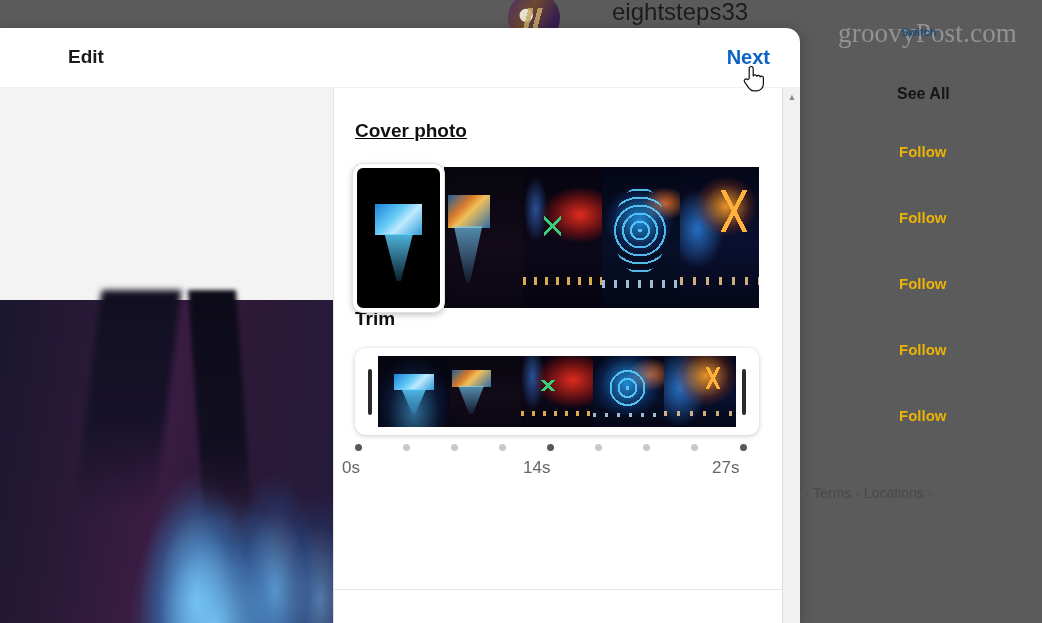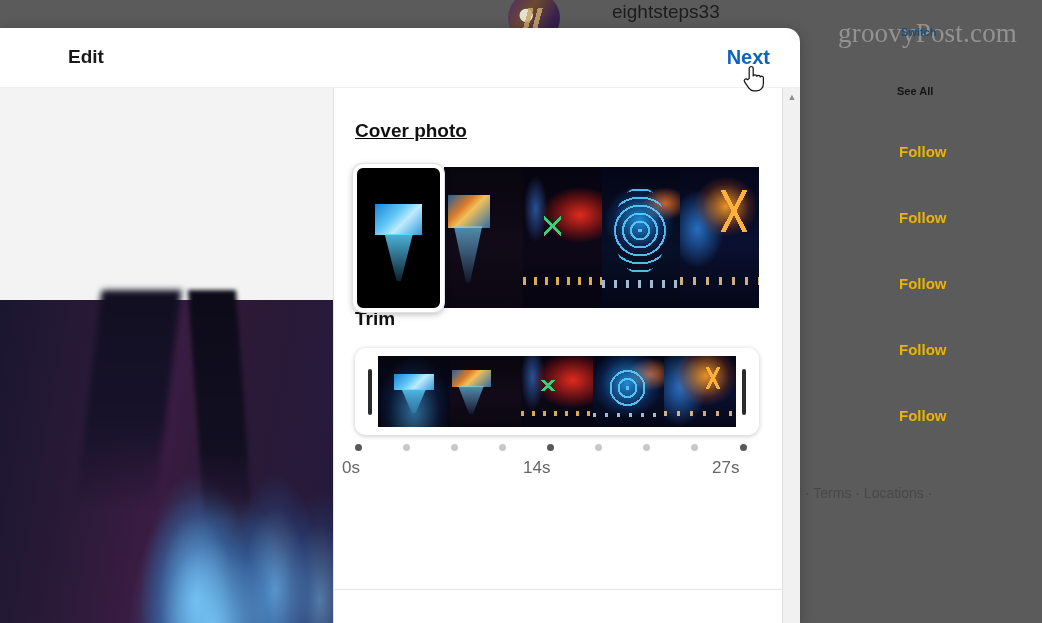--- a/index.html
+++ b/index.html
@@ -29,35 +29,35 @@
   }
   .bg-avatar::after {
     content: "";
     position: absolute; left: 10px; top: 16px; width: 30px; height: 20px;
     background:
       linear-gradient(105deg, transparent 0 30%, #c8a96a 30% 44%, transparent 44% 56%, #c8a96a 56% 70%, transparent 70%);
     opacity: .85;
   }
   .bg-username {
     position: absolute; left: 612px; top: 0px;
-    font-size: 19px; color: #1c1c1c; line-height: 24px;
+    font-size: 24px; color: #1c1c1c; line-height: 24px;
   }
   .bg-switch {
     position: absolute; left: 901px; top: 26px;
     font-size: 11px; color: #1d4d77; font-weight: 600;
   }
   .bg-watermark {
     position: absolute; left: 838px; top: 18px;
     font-family: "Liberation Serif", serif;
     font-size: 27px; color: rgba(225,225,225,.42);
     letter-spacing: .2px; white-space: nowrap;
   }
   .bg-seeall {
     position: absolute; left: 897px; top: 85px;
-    font-size: 11px; color: #151515; font-weight: 600;
+    font-size: 16px; color: #151515; font-weight: 600;
   }
   .bg-follow {
     position: absolute; left: 899px;
     font-size: 15px; color: #eab308; font-weight: 600;
   }
   .bg-footer {
     position: absolute; left: 805px; top: 485px;
     font-size: 14px; color: #484848; white-space: nowrap;
   }
 

